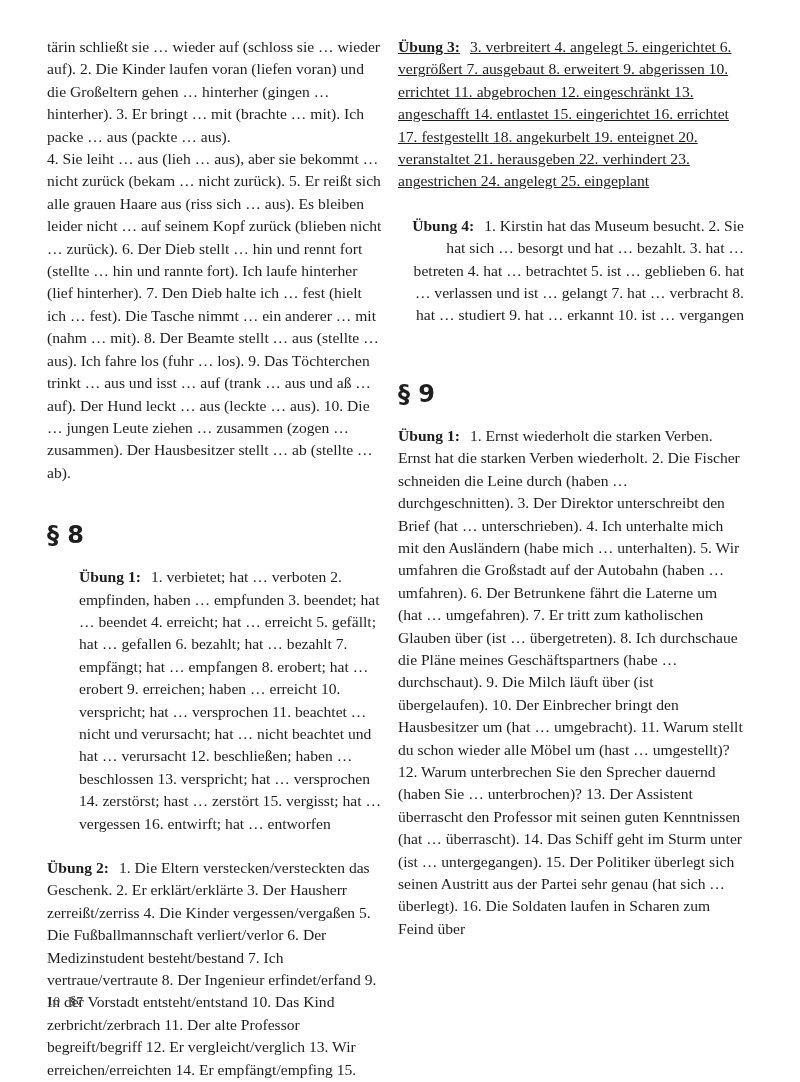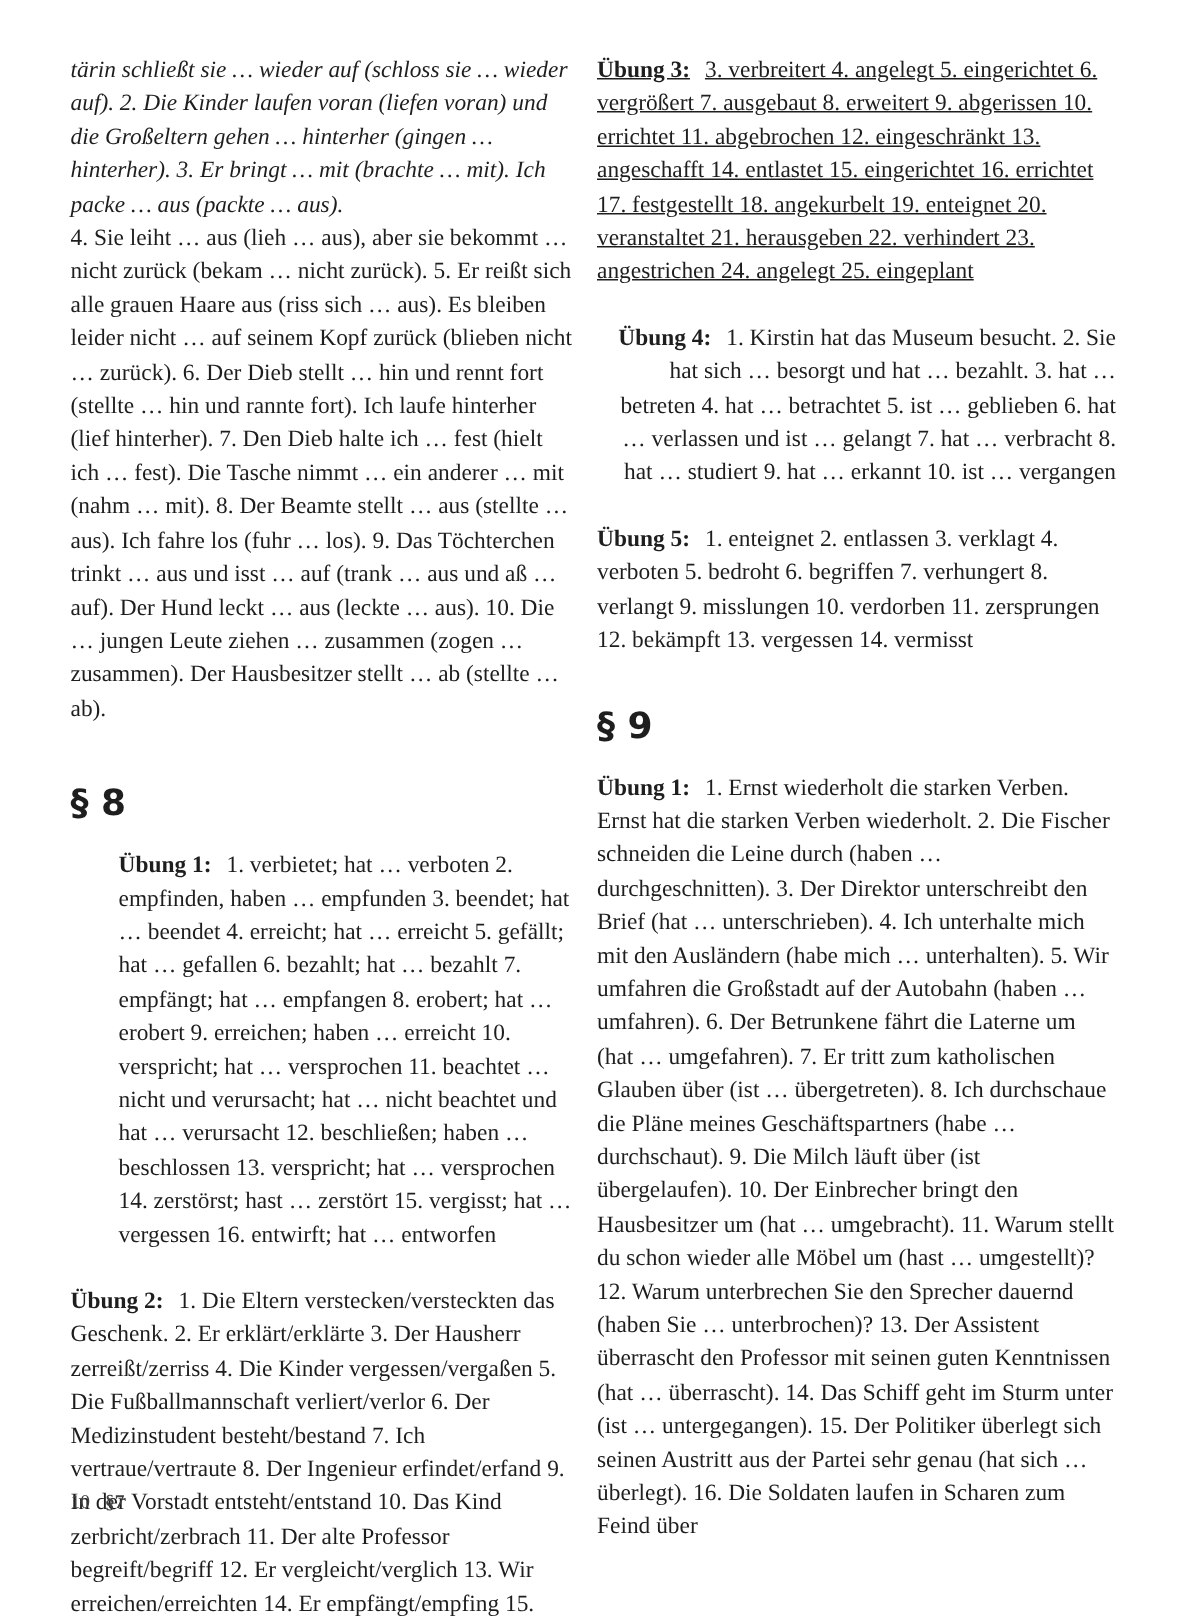--- a/index.html
+++ b/index.html
@@ -31,21 +31,21 @@
     font-size: 13px; color: #404040;
   }
   .footer .sect { font-weight: bold; margin-left: 10px; }
 </style>
 </head>
 <body>
 
 <div class="page">
 
   <div class="col left">
-    <p class="para" style="hyphens:auto;font-style:italic;" lang="de">tärin schließt sie … wieder auf (schloss sie … wieder auf). 2. Die Kinder laufen voran (liefen voran) und die Großeltern gehen … hinterher (gingen … hinterher). 3. Er bringt … mit (brachte … mit). Ich packe … aus (packte … aus).</p>
+    <p class="para" style="hyphens:auto;" lang="de">tärin schließt sie … wieder auf (schloss sie … wieder auf). 2. Die Kinder laufen voran (liefen voran) und die Großeltern gehen … hinterher (gingen … hinterher). 3. Er bringt … mit (brachte … mit). Ich packe … aus (packte … aus).</p>
     <p class="para" style="hyphens:auto;" lang="de">4. Sie leiht … aus (lieh … aus), aber sie bekommt … nicht zurück (bekam … nicht zurück). 5. Er reißt sich alle grauen Haare aus (riss sich … aus). Es bleiben leider nicht … auf seinem Kopf zurück (blieben nicht … zurück). 6. Der Dieb stellt … hin und rennt fort (stellte … hin und rannte fort). Ich laufe hinterher (lief hinterher). 7. Den Dieb halte ich … fest (hielt ich … fest). Die Tasche nimmt … ein anderer … mit (nahm … mit). 8. Der Beamte stellt … aus (stellte … aus). Ich fahre los (fuhr … los). 9. Das Töchterchen trinkt … aus  und isst … auf (trank … aus und aß … auf). Der Hund leckt … aus (leckte … aus). 10. Die … jungen Leute ziehen … zusammen (zogen … zusammen). Der Hausbesitzer stellt … ab (stellte … ab).</p>
 
     <div style="height:36px"></div>
     <h2 class="heading">§ 8</h2>
     <div style="height:16px"></div>
 
     <p class="para" lang="de" style="hyphens:auto;margin-left:32px;">
       <span class="label">Übung 1:</span><span class="label-sep"></span><span>1. verbietet; hat … verboten 2. empfinden, haben … empfunden 3. beendet; hat … beendet 4. erreicht; hat … erreicht 5. gefällt; hat … gefallen 6. bezahlt; hat … bezahlt 7. empfängt; hat … empfangen 8. erobert; hat … erobert 9. erreichen; haben … erreicht 10. verspricht; hat … versprochen 11. beachtet … nicht und verursacht; hat … nicht beachtet und hat … verursacht 12. beschließen; haben … beschlossen 13. verspricht; hat … versprochen 14. zerstörst; hast … zerstört 15. vergisst; hat … vergessen 16. entwirft; hat … entworfen</span>
     </p>
     <div class="gap"></div>
@@ -56,23 +56,20 @@
 
   <div class="col right">
     <p class="para" lang="de" style="hyphens:auto;text-decoration:underline;">
       <span class="label">Übung 3:</span><span class="label-sep"></span><span>3. verbreitert 4. angelegt 5. eingerichtet 6. vergrößert 7. ausgebaut 8. erweitert 9. abgerissen 10. errichtet 11. abgebrochen 12. eingeschränkt 13. angeschafft 14. entlastet 15. eingerichtet 16. errichtet 17. festgestellt 18. angekurbelt 19. enteignet 20. veranstaltet 21. herausgeben 22. verhindert 23. angestrichen 24. angelegt 25. eingeplant</span>
     </p>
     <div class="gap"></div>
     <p class="para" lang="de" style="hyphens:auto;text-align:right;">
       <span class="label">Übung 4:</span><span class="label-sep"></span><span>1. Kirstin hat das Museum besucht. 2. Sie hat sich … besorgt und hat … bezahlt. 3. hat … betreten 4. hat … betrachtet 5. ist … geblieben 6. hat … verlassen und ist … gelangt 7. hat … verbracht 8. hat … studiert 9. hat … erkannt 10. ist … vergangen</span>
     </p>
     <div class="gap"></div>
-    <p class="para" lang="de" style="hyphens:auto;">
-      <span class="label">Übung 5:</span><span class="label-sep"></span><span>1. enteignet 2. entlassen 3. verklagt 4. verboten 5. bedroht 6. begriffen 7. verhungert 8. verlangt 9. misslungen 10. verdorben 11. zersprungen 12. bekämpft 13. vergessen 14. vermisst</span>
-    </p>
 
     <div style="height:30px"></div>
     <h2 class="heading">§ 9</h2>
     <div style="height:16px"></div>
 
     <p class="para" lang="de" style="hyphens:auto;">
       <span class="label">Übung 1:</span><span class="label-sep"></span><span>1. Ernst wiederholt die starken Verben. Ernst hat die starken Verben wiederholt. 2. Die Fischer schneiden die Leine durch (haben … durchgeschnitten). 3. Der Direktor unterschreibt den Brief (hat … unterschrieben). 4. Ich unterhalte mich mit den Ausländern (habe mich … unterhalten). 5. Wir umfahren die Großstadt auf der Autobahn (haben … umfahren). 6. Der Betrunkene fährt die Laterne um (hat … umgefahren). 7. Er tritt zum katholischen Glauben über (ist … übergetreten). 8. Ich durchschaue die Pläne meines Geschäftspartners (habe … durchschaut). 9. Die Milch läuft über (ist übergelaufen). 10. Der Einbrecher bringt den Hausbesitzer um (hat … umgebracht). 11. Warum stellt du schon wieder alle Möbel um (hast … umgestellt)? 12. Warum unterbrechen Sie den Sprecher dauernd (haben Sie … unterbrochen)? 13. Der Assistent überrascht den Professor mit seinen guten Kenntnissen (hat … überrascht). 14. Das Schiff geht im Sturm unter (ist … untergegangen). 15. Der Politiker überlegt sich seinen Austritt aus der Partei sehr genau (hat sich … überlegt). 16. Die Soldaten laufen in Scharen zum Feind über</span>
     </p>
   </div>
 

